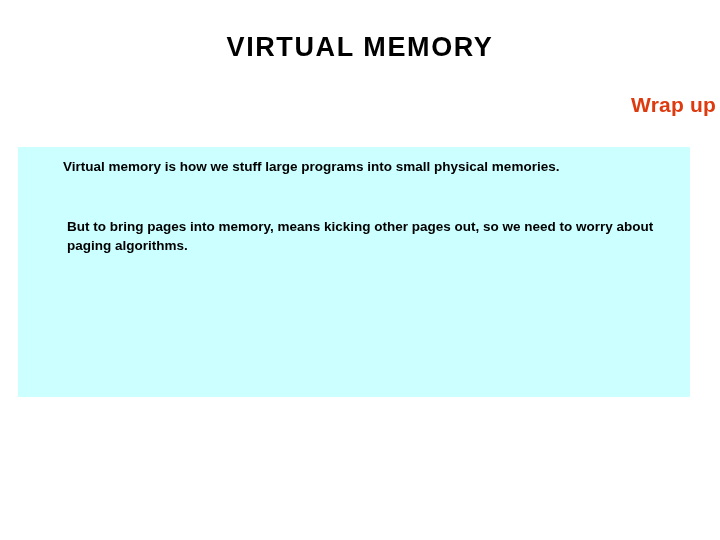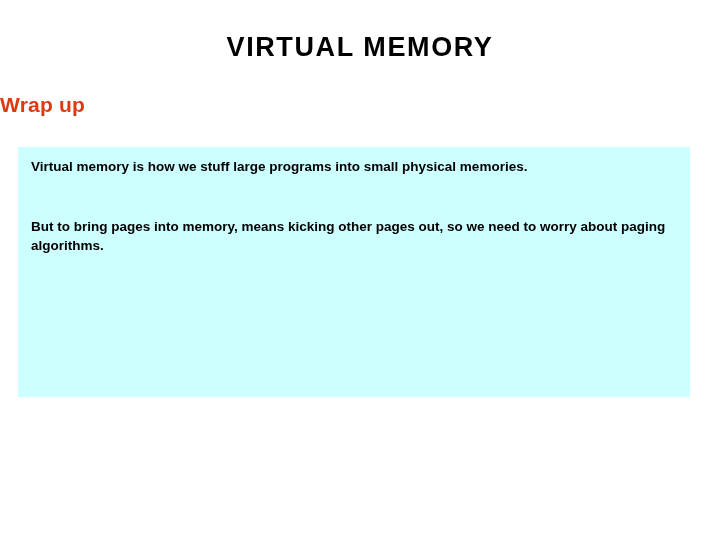--- a/index.html
+++ b/index.html
@@ -32,21 +32,21 @@
     letter-spacing: 1.6px;
     color: #000000;
     line-height: 34px;
     white-space: nowrap;
   }
   #slide-subtitle {
     position: absolute;
     top: 92px;
     left: 0;
     width: 716px;
-    text-align: left;
+    text-align: right;
     font-size: 21px;
     font-weight: bold;
     color: #DE3A10;
     line-height: 26px;
     letter-spacing: 0.2px;
   }
   #content-box {
     position: absolute;
     left: 18px;
     top: 147px;
@@ -59,23 +59,25 @@
   .body-par {
     font-size: 13.5px;
     font-weight: bold;
     color: #000000;
     line-height: 19px;
     margin: 0;
   }
   .par-justify {
     text-align: justify;
     text-justify: inter-word;
+    margin-left: 32px;
   }
   .par-left {
     text-align: left;
+    margin-left: 36px;
   }
   .par-gap {
     height: 19px;
   }
   .par-gap-2 {
     height: 22px;
   }
 </style>
 </head>
 <body>

